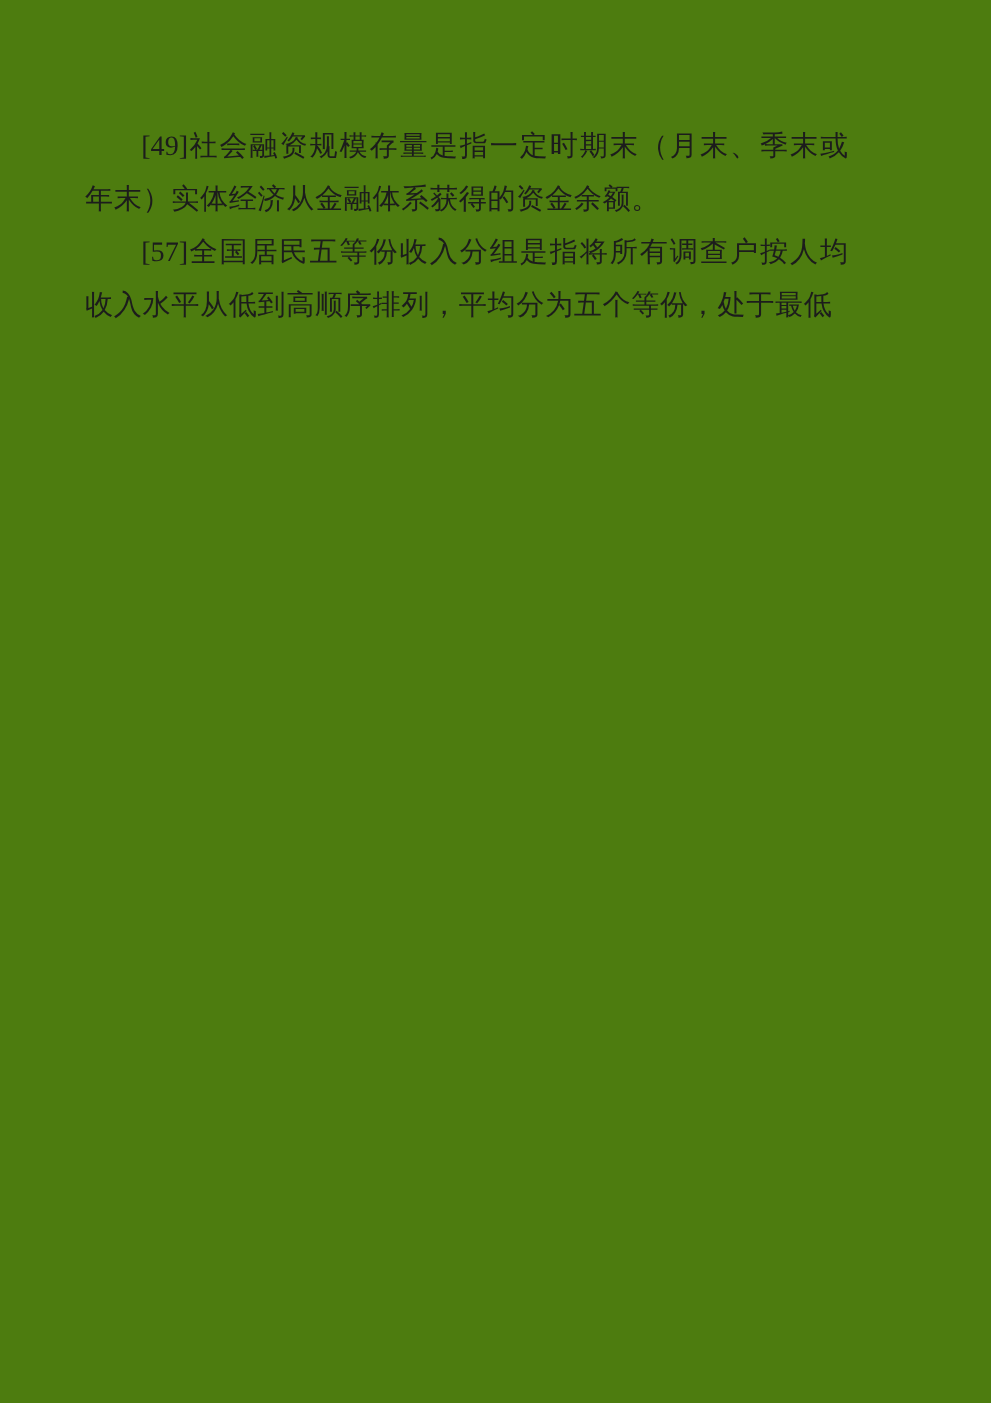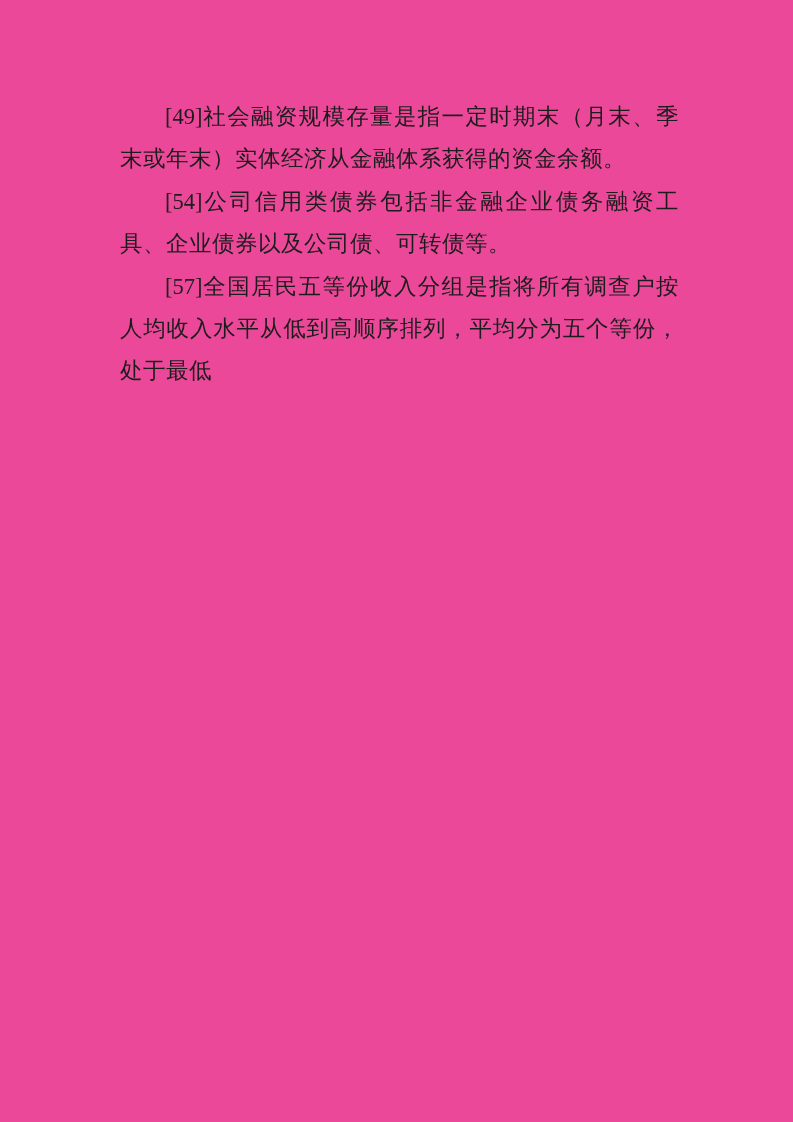--- a/index.html
+++ b/index.html
@@ -4,23 +4,23 @@
 <style>
   html, body {
     margin: 0;
     padding: 0;
     background: #ffffff;
   }
   .page {
     position: relative;
     width: 793px;
     height: 1122px;
-    background: #ec4899;
+    background: #4d7c0f;
     box-sizing: border-box;
-    padding: 96px 114px 0 120px;
+    padding: 96px 114px 0 68px;
     overflow: hidden;
     font-family: "Liberation Serif", "DejaVu Serif", serif;
   }
   .note {
     margin: 0;
     padding: 0;
     font-size: 22.5px;
     line-height: 42.4px;
     color: #1c1c1c;
     text-align: justify;
@@ -36,19 +36,18 @@
 <body>
 
 <div class="page">
 
   <p class="note"><span class="marker">[49]</span><span>社会融资规模存量是指一定时期末（月末、季末或年末）实体经济从金融体系获得的资金余额。</span></p>
 
 
 
 
 
-  <p class="note"><span class="marker">[54]</span><span>公司信用类债券包括非金融企业债务融资工具、企业债券以及公司债、可转债等。</span></p>
 
 
 
   <p class="note"><span class="marker">[57]</span><span>全国居民五等份收入分组是指将所有调查户按人均收入水平从低到高顺序排列，平均分为五个等份，处于最低</span></p>
 
 </div>
 
 </body></html>

